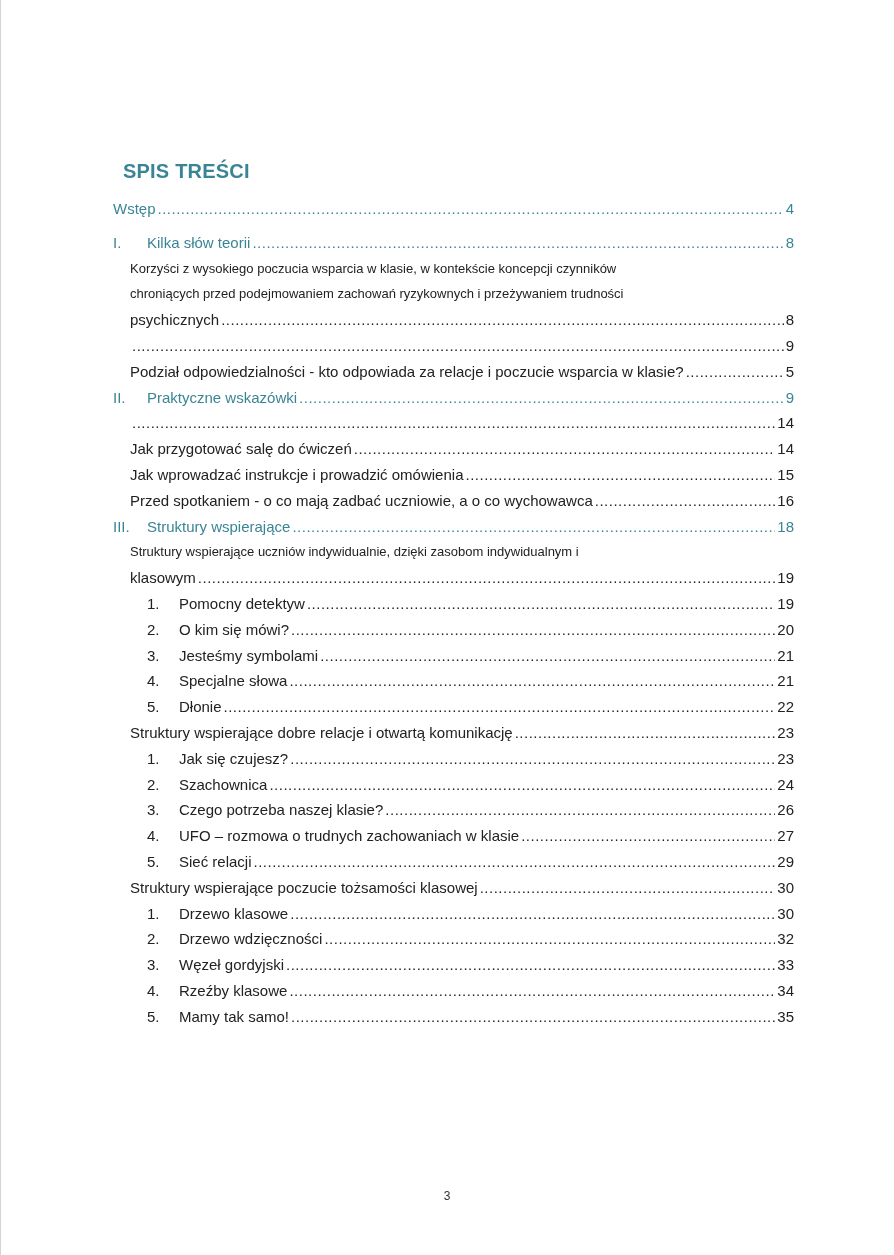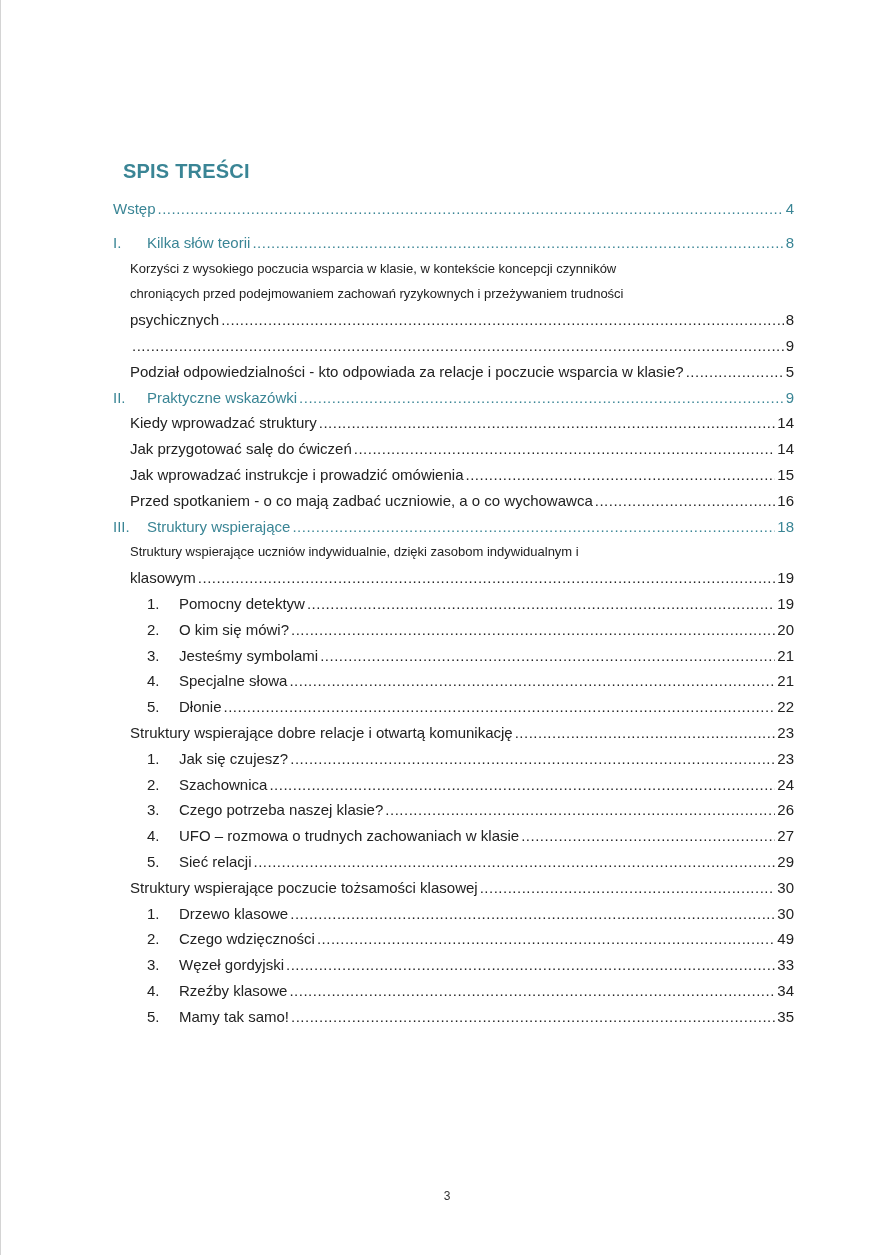--- a/index.html
+++ b/index.html
@@ -66,21 +66,20 @@
     <span class="page">5</span>
   </div>
 
   <div class="row lvl0">
     <span class="num">II.</span>
     <span class="label">Praktyczne wskazówki</span>
     <span class="dots"></span>
     <span class="page">9</span>
   </div>
   <div class="row lvl1">
-    <span class="label">Kiedy wprowadzać struktury</span>
     <span class="dots"></span>
     <span class="page">14</span>
   </div>
   <div class="row lvl1">
     <span class="label">Jak przygotować salę do ćwiczeń</span>
     <span class="dots"></span>
     <span class="page">14</span>
   </div>
   <div class="row lvl1">
     <span class="label">Jak wprowadzać instrukcje i prowadzić omówienia</span>
@@ -181,23 +180,23 @@
     <span class="page">30</span>
   </div>
   <div class="row lvl2">
     <span class="num">1.</span>
     <span class="label">Drzewo klasowe</span>
     <span class="dots"></span>
     <span class="page">30</span>
   </div>
   <div class="row lvl2">
     <span class="num">2.</span>
-    <span class="label">Czego wdzięczności</span>
-    <span class="dots"></span>
-    <span class="page">49</span>
+    <span class="label">Drzewo wdzięczności</span>
+    <span class="dots"></span>
+    <span class="page">32</span>
   </div>
   <div class="row lvl2">
     <span class="num">3.</span>
     <span class="label">Węzeł gordyjski</span>
     <span class="dots"></span>
     <span class="page">33</span>
   </div>
   <div class="row lvl2">
     <span class="num">4.</span>
     <span class="label">Rzeźby klasowe</span>

